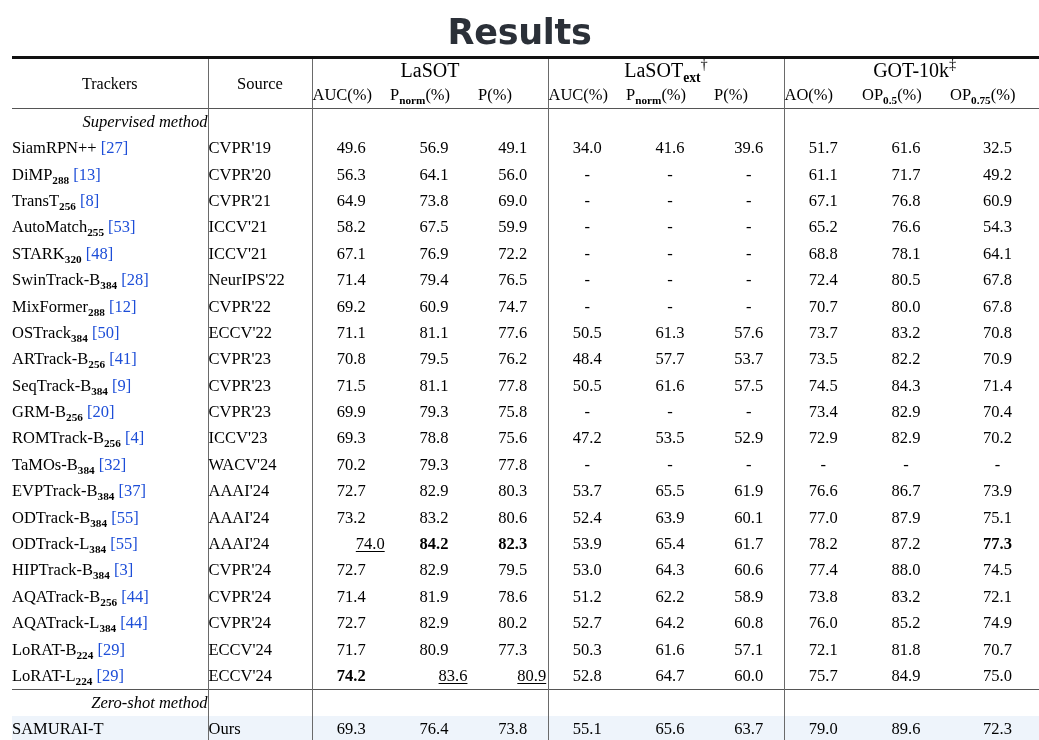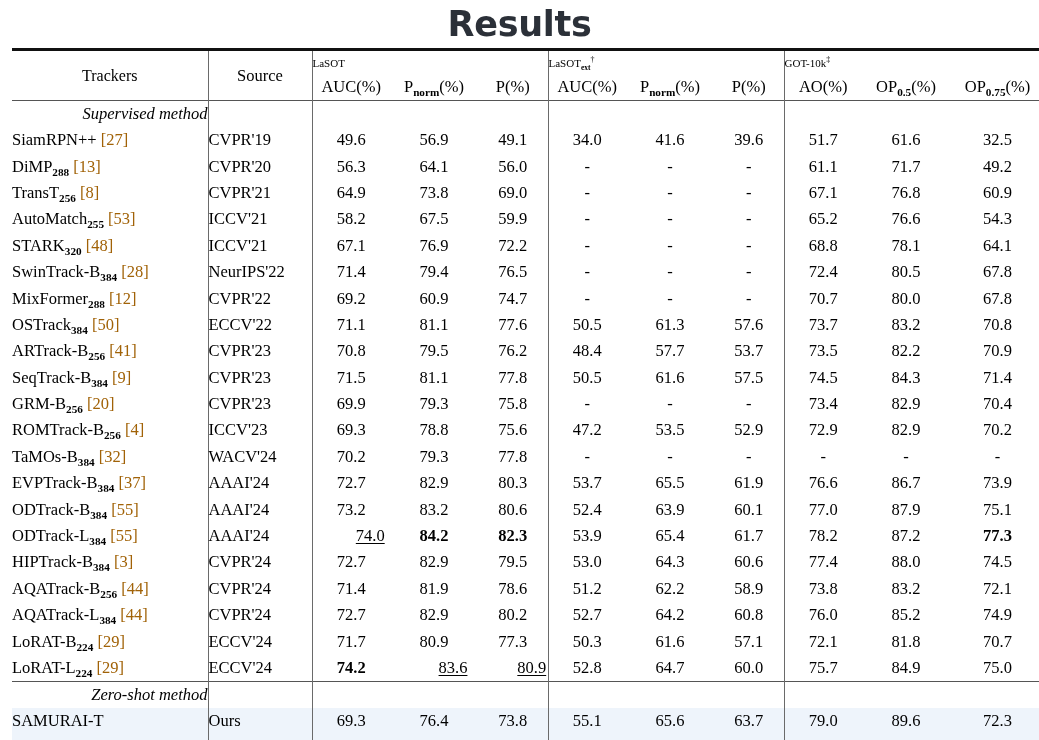--- a/index.html
+++ b/index.html
@@ -15,21 +15,21 @@
     overflow: hidden;
   }
 
   #page-title {
     font-family: "DejaVu Sans", sans-serif;
     font-size: 35px;
     font-weight: 700;
     color: #2b3038;
     text-align: center;
     letter-spacing: -0.3px;
-    padding-top: 2px;
+    padding-top: 10px;
     height: 46px;
     line-height: 44px;
   }
 
   .table-wrap {
     padding: 0 12px;
   }
 
   table.results {
     border-collapse: collapse;
@@ -58,27 +58,27 @@
     height: 0;
     font-size: 0;
     line-height: 0;
   }
 
   
   .vsep { border-left: 1.1px solid #6a6a6a; }
 
   
   .hdr-group {
-    text-align: left;
-    font-size: 11px;
+    text-align: center;
+    font-size: 20px;
     height: 23px;
     padding-top: 5px;
   }
   .hdr-sub {
-    text-align: center;
+    text-align: left;
     font-size: 16.5px;
     height: 26px;
     padding-bottom: 4px;
   }
   .hdr-left {
     text-align: center;
     padding-left: 10px;
     font-size: 16px;
   }
   .hdr-center {
@@ -97,21 +97,21 @@
   td.c-source { }
   td.c-num    { text-align: center; }
 
   .section-label {
     font-style: italic;
     text-align: right;
     padding-left: 10px;
     height: 26px;
   }
 
-  .cite { color: #a16207; }
+  .cite { color: #1d4ed8; }
 
   .b  { font-weight: bold; margin-top: 16px; }
   .u  { text-decoration: underline; text-underline-offset: 1.5px; margin-left: 38px; }
 
   tr.highlight td { background: #eef4fb; }
 
   
   col.w-tracker { width: 196px; }
   col.w-source  { width: 104px; }
   col.w-n1      { width: 78px; }

